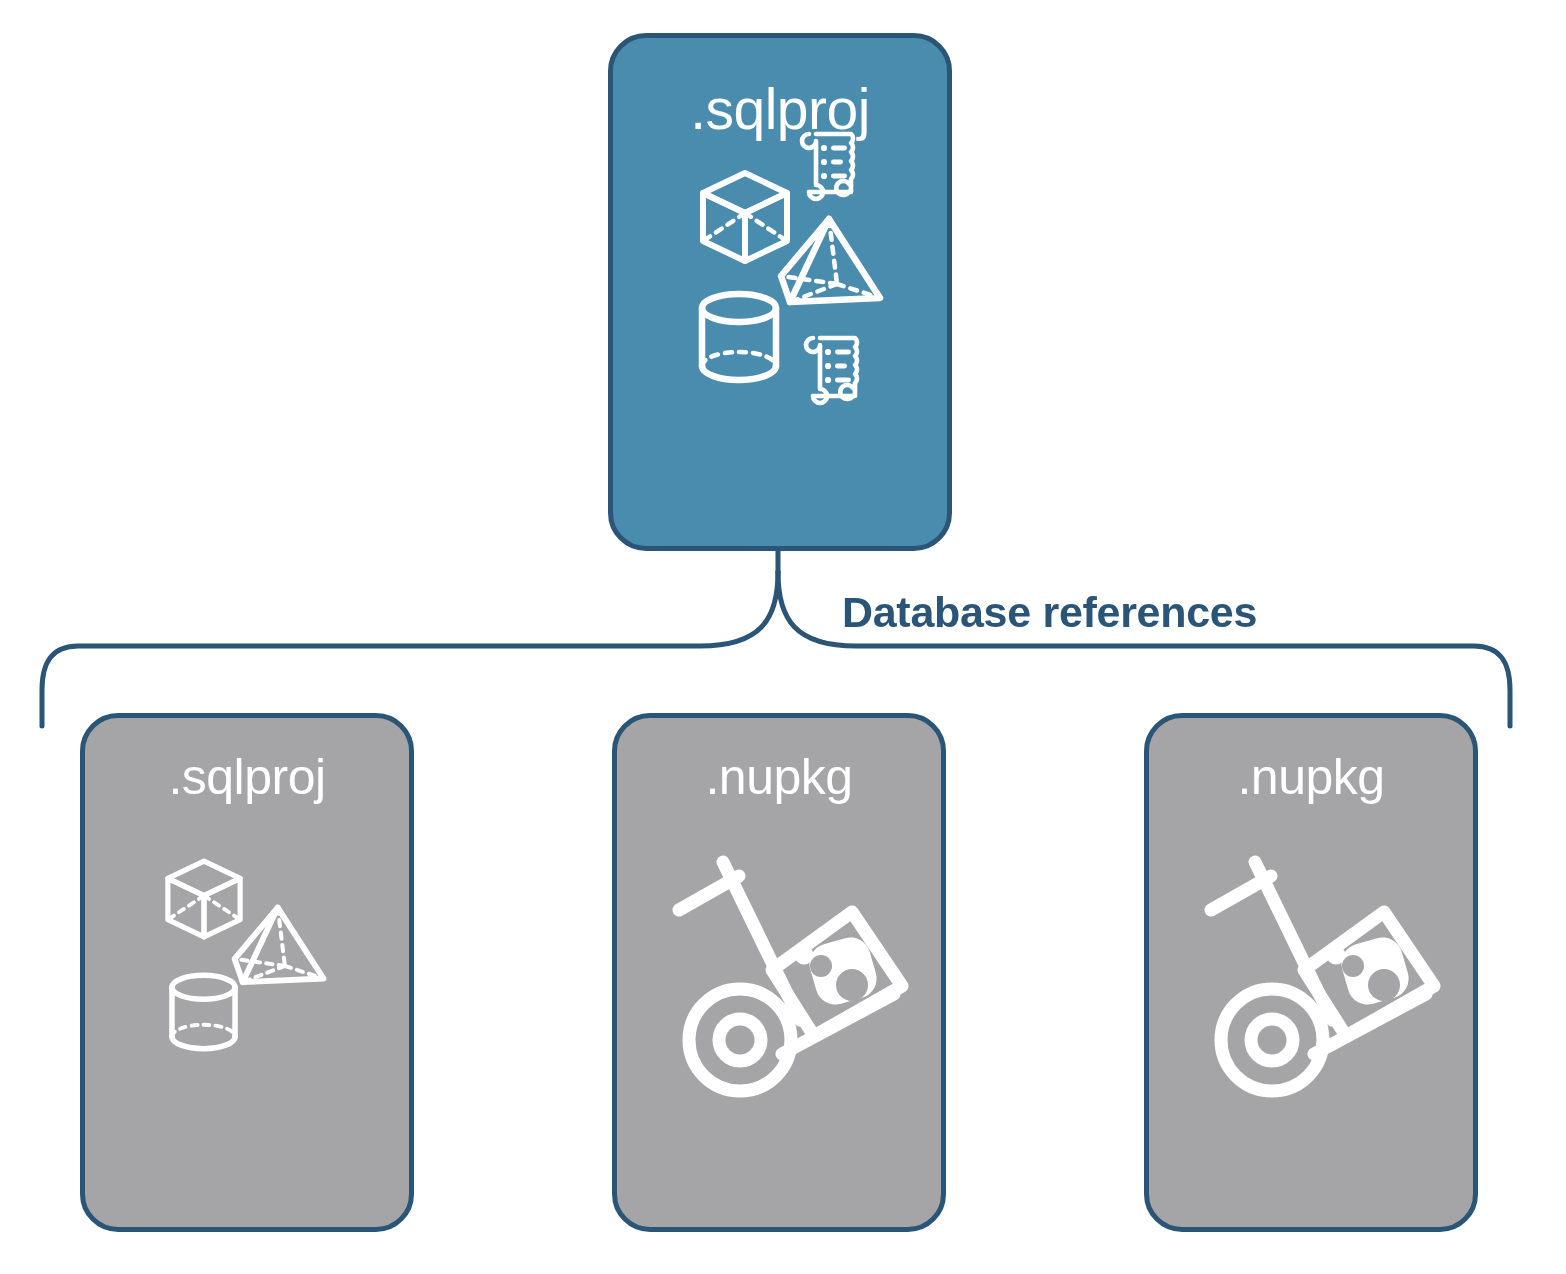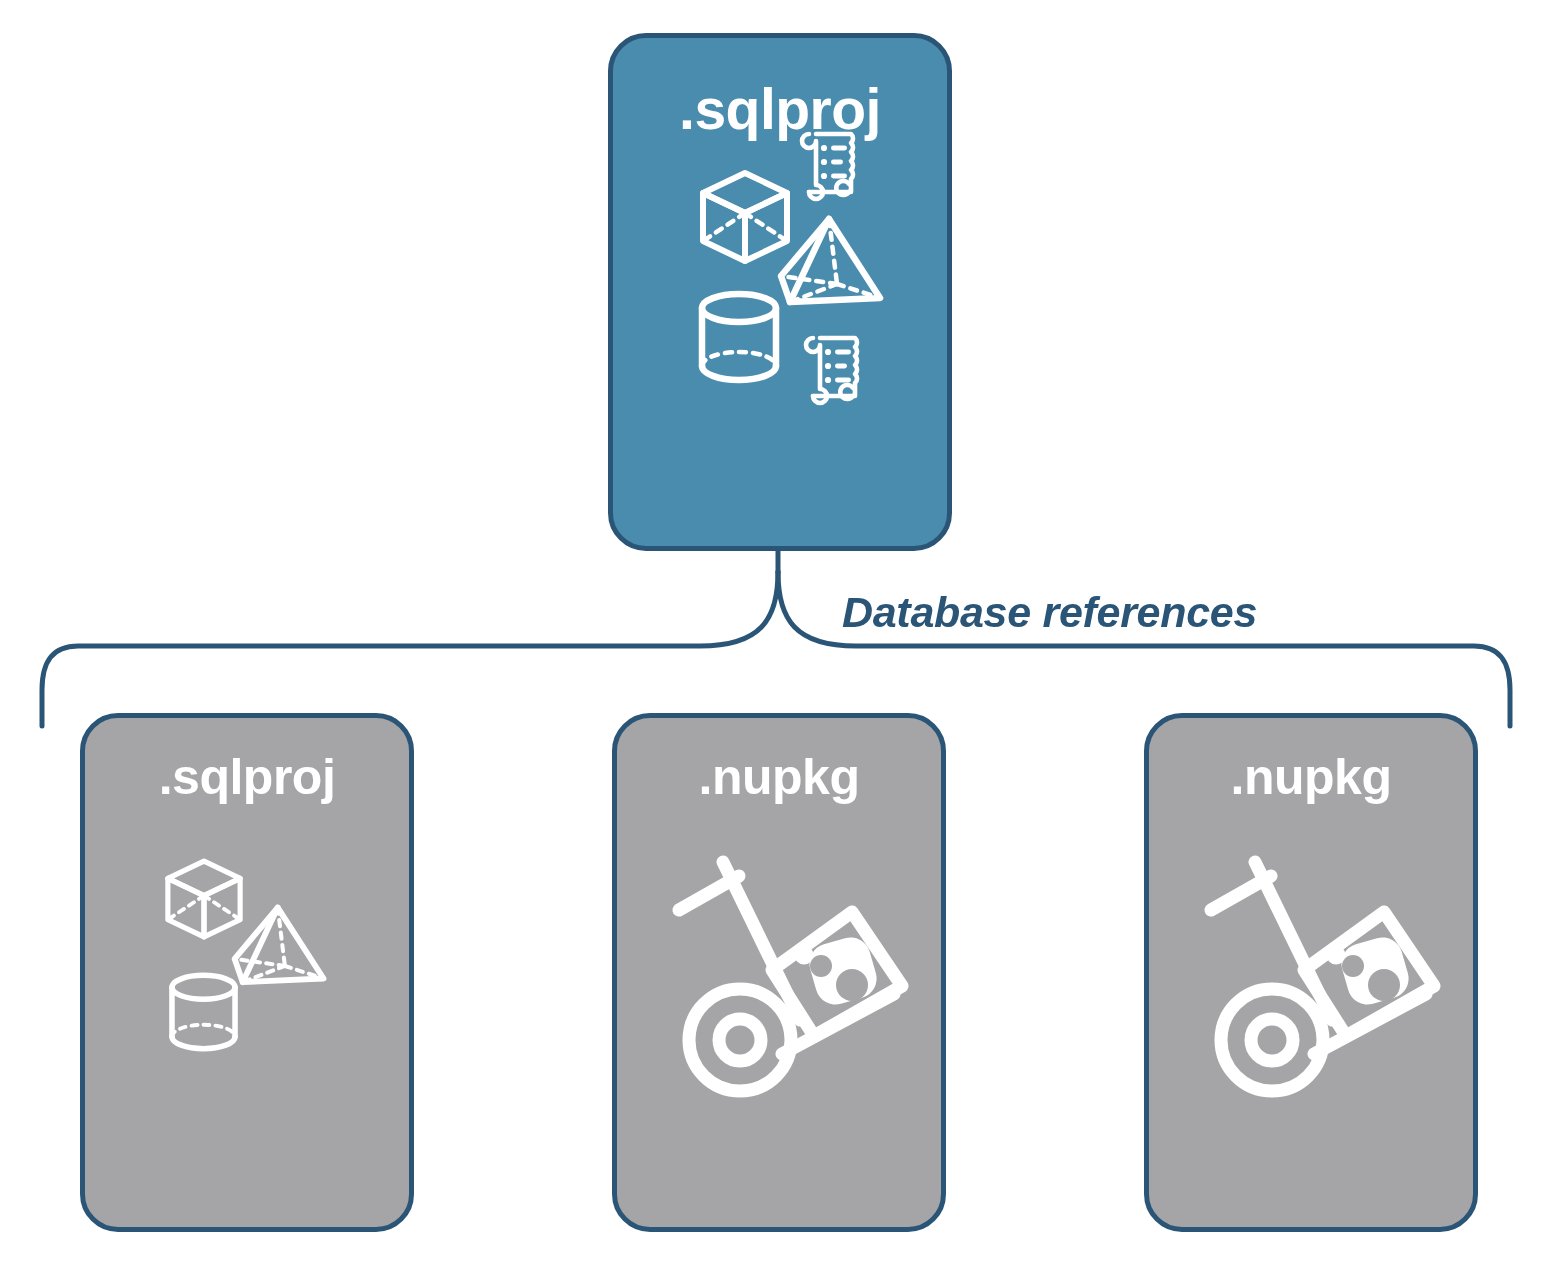--- a/index.html
+++ b/index.html
@@ -25,21 +25,21 @@
     border: 5px solid #2b5576;
     display: flex;
     flex-direction: column;
     align-items: center;
   }
   .node-blue { background: #4a8cae; }
   .node-gray { background: #a5a5a7; }
 
   .node-title {
     color: #ffffff;
-    font-weight: bold;
+    font-weight: normal;
     letter-spacing: -0.5px;
     user-select: none;
     white-space: nowrap;
   }
   #node-root .node-title {
     font-size: 57px;
     margin-top: 38px;
   }
   .node-child .node-title {
     font-size: 50px;
@@ -68,21 +68,20 @@
   #bracket-label {
     position: absolute;
     left: 842px;
     top: 588px;
     font-size: 43px;
     font-weight: bold;
     color: #2b5576;
     letter-spacing: -0.3px;
     white-space: nowrap;
     user-select: none;
-    font-style: italic;
   }
 </style>
 </head>
 <body>
 
 <div id="canvas">
 
   <div class="node node-blue" id="node-root" style="left:608px; top:33px; width:344px; height:518px;">
     <div class="node-title">.sqlproj</div>
     <div class="node-art">

